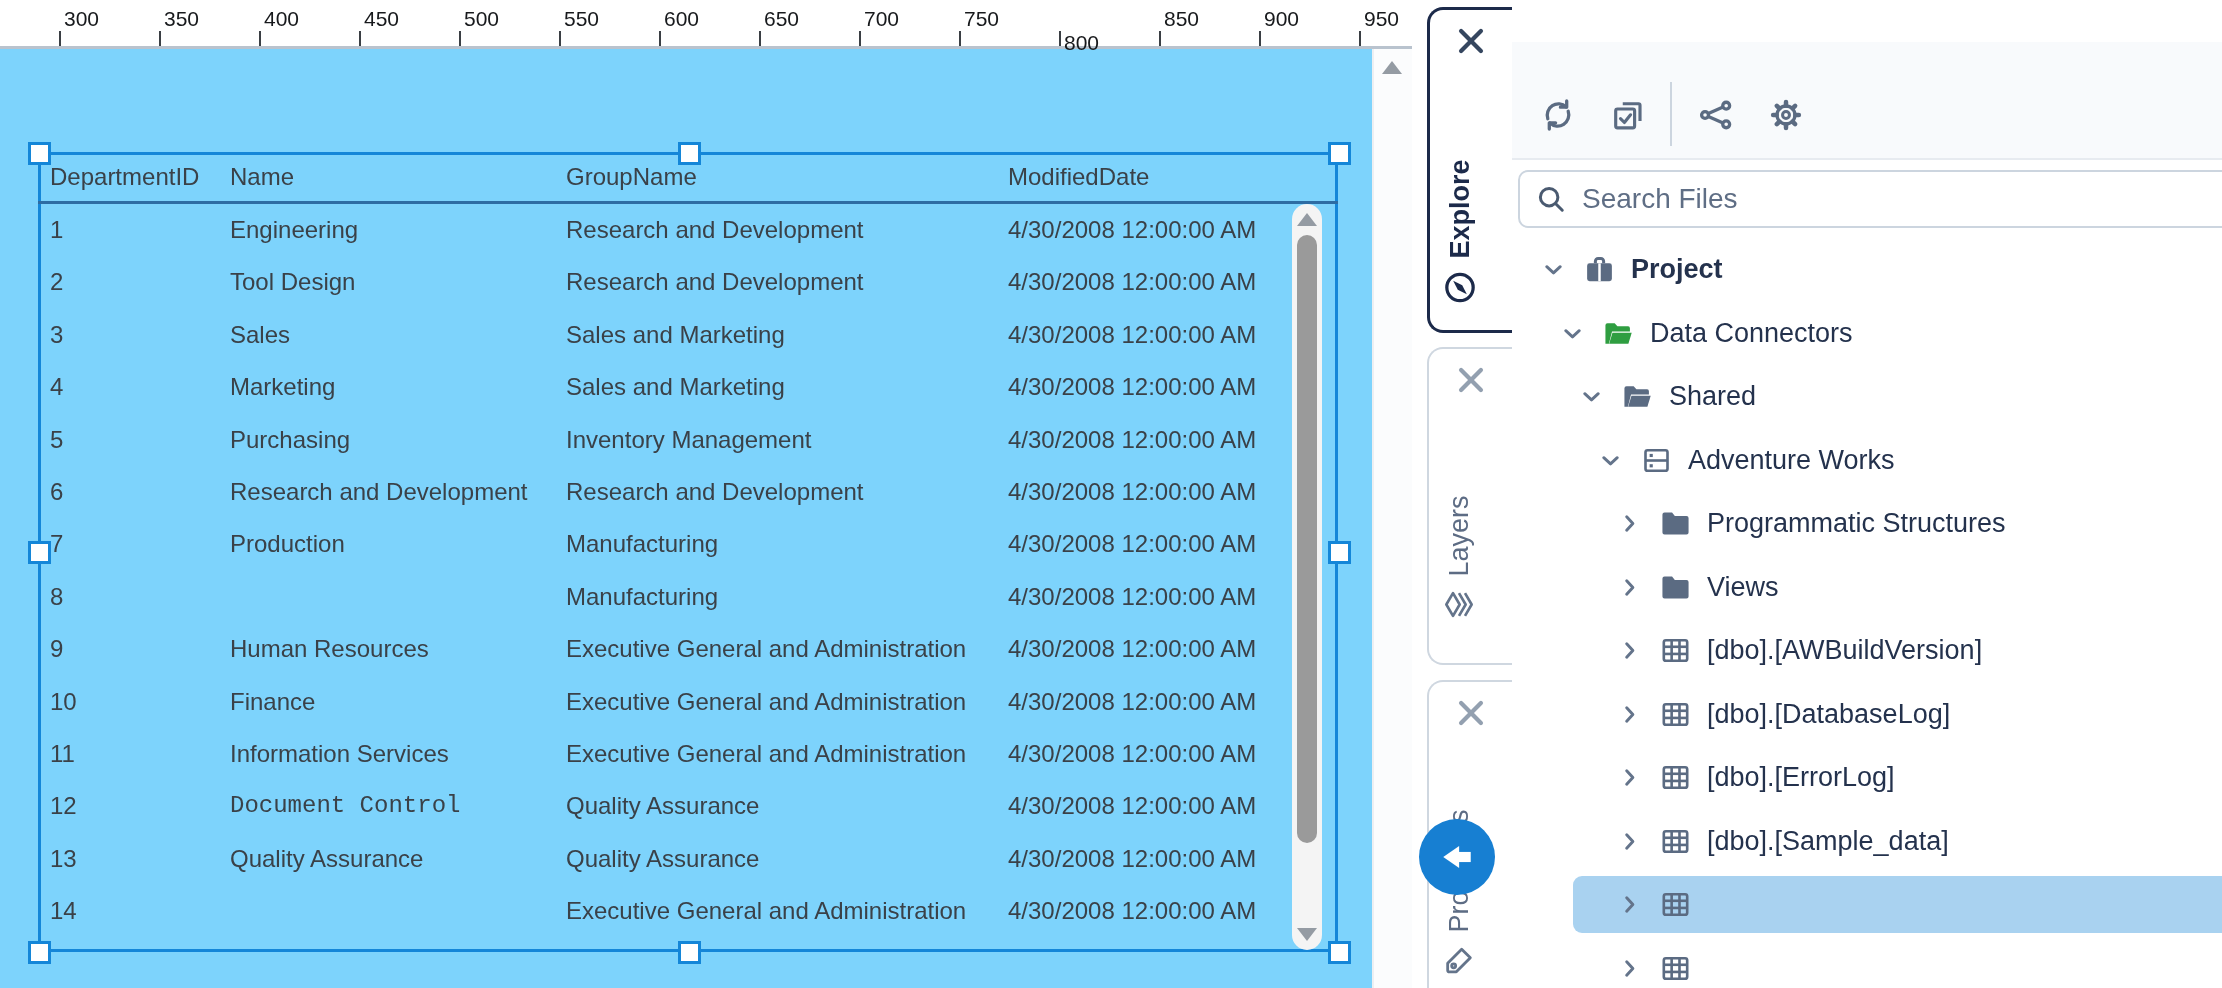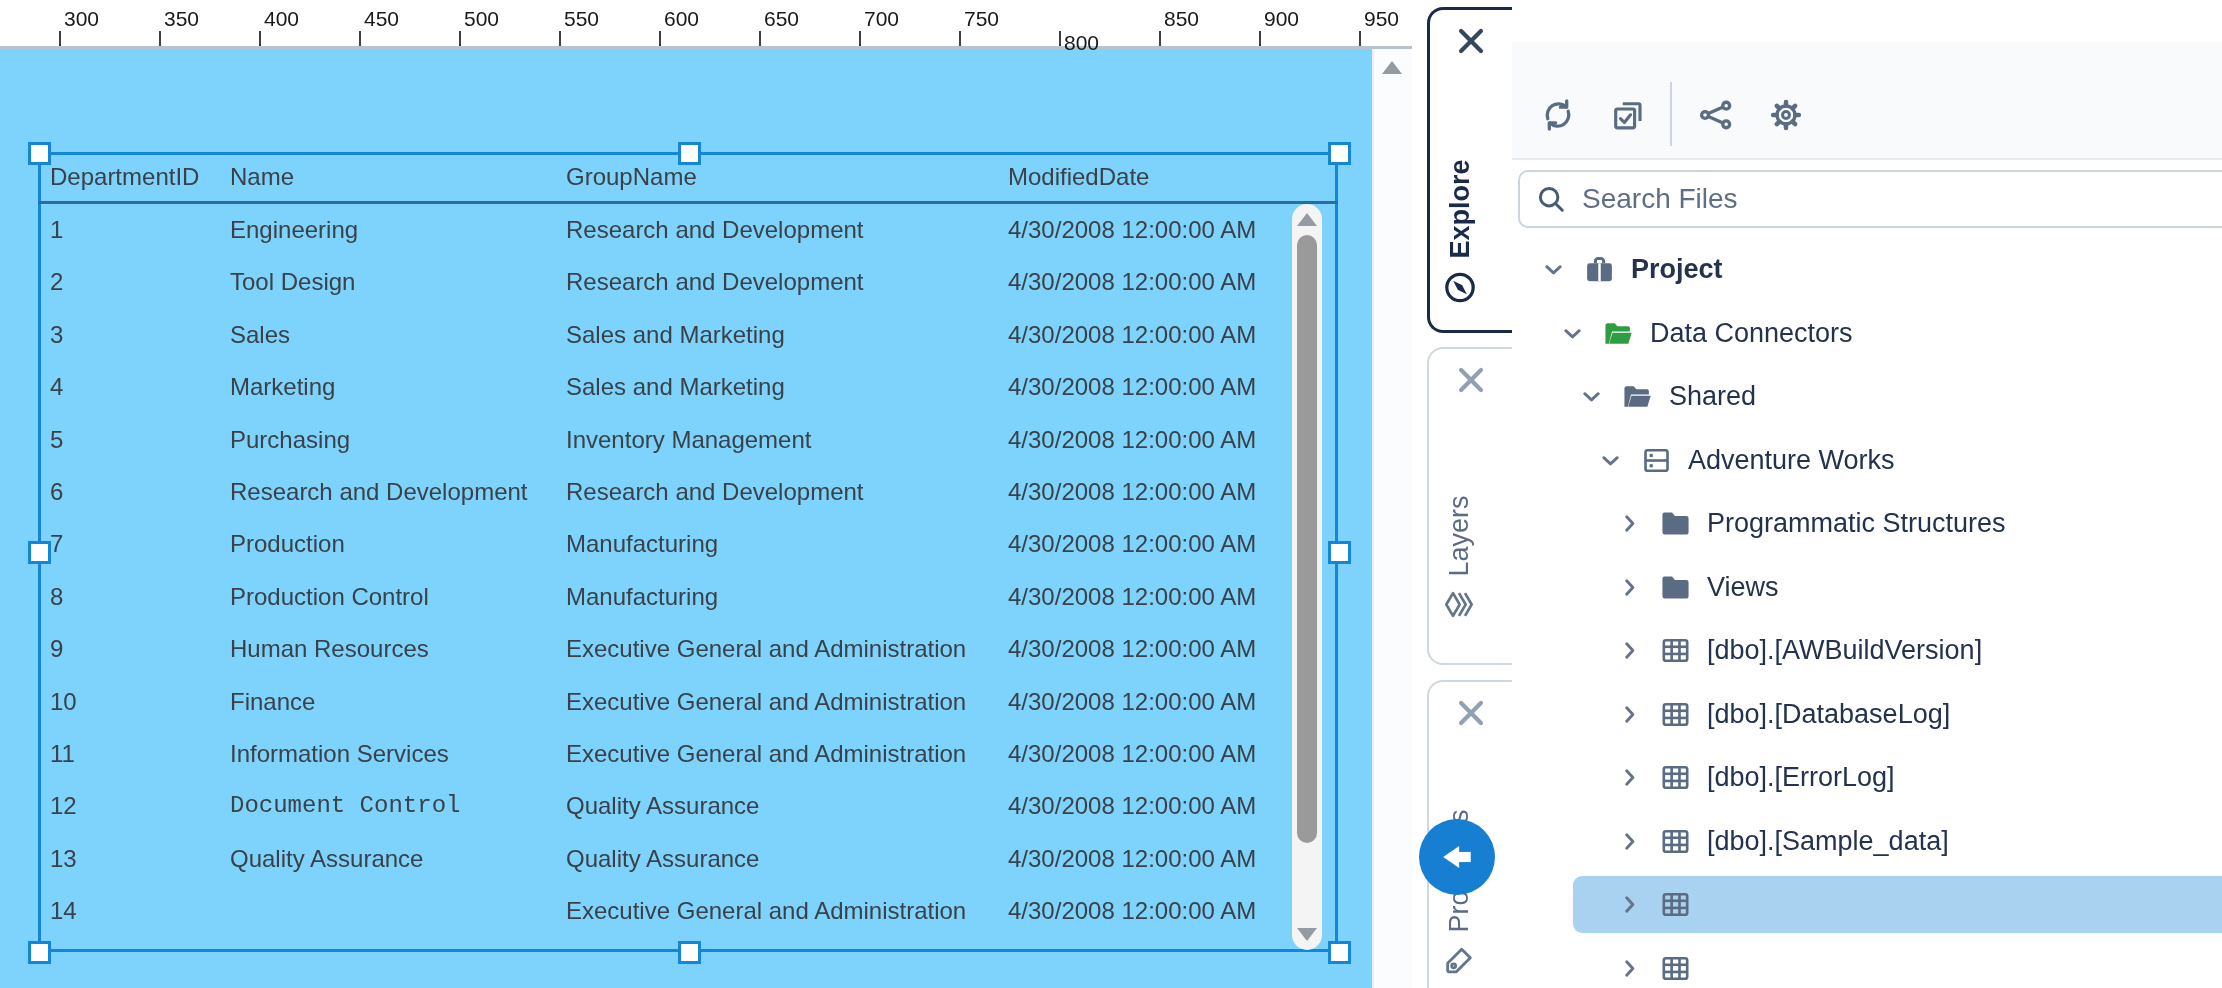--- a/index.html
+++ b/index.html
@@ -157,21 +157,20 @@
             <div class="td" style="left: 967px;">4/30/2008 12:00:00 AM</div>
           </div>
           <div class="tr">
             <div class="td" style="left: 9px;">7</div>
             <div class="td" style="left: 189px;">Production</div>
             <div class="td" style="left: 525px;">Manufacturing</div>
             <div class="td" style="left: 967px;">4/30/2008 12:00:00 AM</div>
           </div>
           <div class="tr">
             <div class="td" style="left: 9px;">8</div>
-            <div class="td" style="left: 189px;">Production Control</div>
             <div class="td" style="left: 525px;">Manufacturing</div>
             <div class="td" style="left: 967px;">4/30/2008 12:00:00 AM</div>
           </div>
           <div class="tr">
             <div class="td" style="left: 9px;">9</div>
             <div class="td" style="left: 189px;">Human Resources</div>
             <div class="td" style="left: 525px;">Executive General and Administration</div>
             <div class="td" style="left: 967px;">4/30/2008 12:00:00 AM</div>
           </div>
           <div class="tr">

